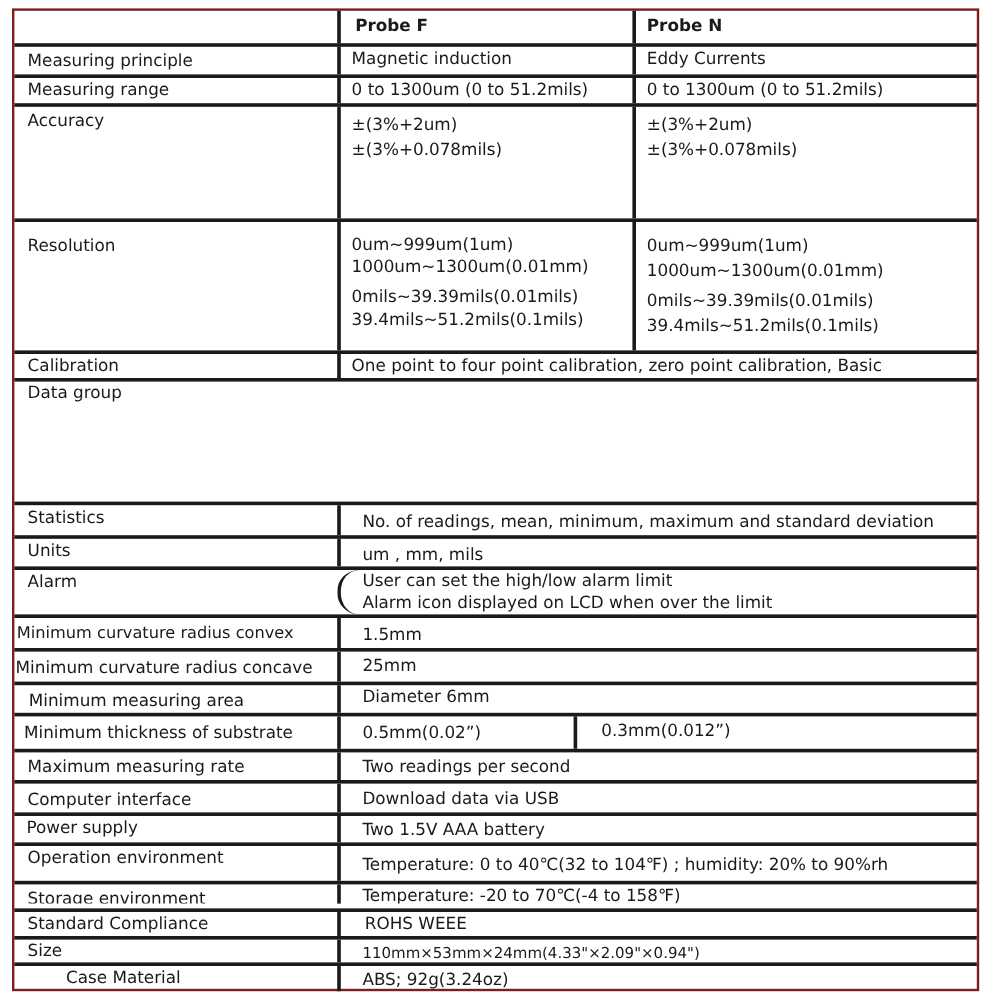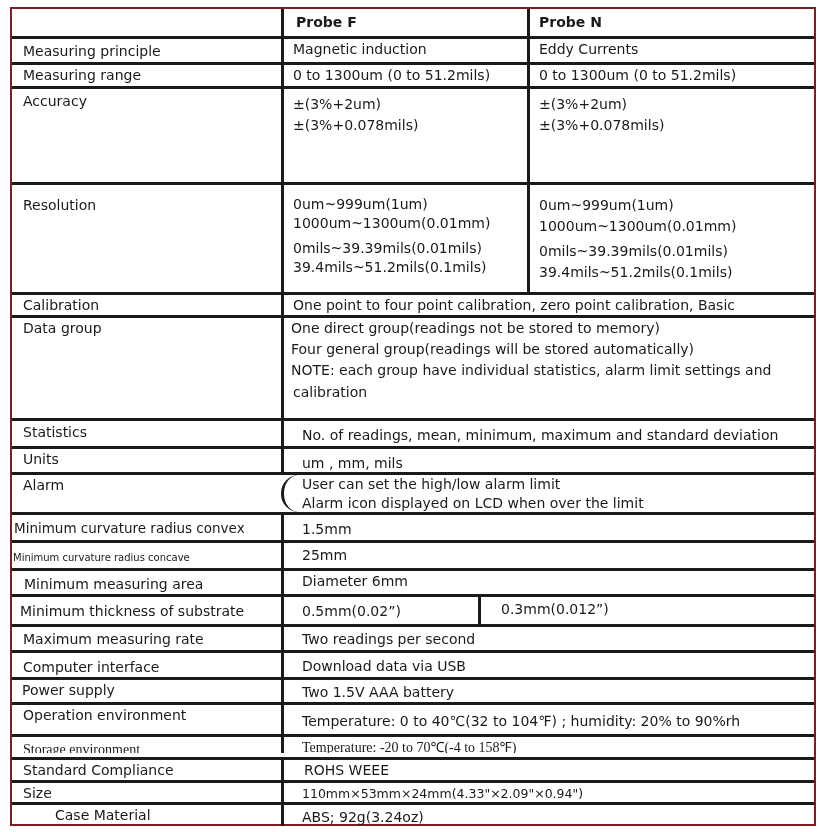--- a/index.html
+++ b/index.html
@@ -77,26 +77,20 @@
     </div>
   </div>
 
   <div class="row" style="top:283px;height:23px;">
     <div class="cell label" style="padding-top:0;">Calibration</div>
     <div class="cell value" style="padding-top:0;">One point to four point calibration, zero point calibration, Basic</div>
   </div>
 
   <div class="row" style="top:306px;height:133px;">
     <div class="cell label" style="padding-top:0;">Data group</div>
-    <div class="cell value" style="padding-top:0;padding-left:7px;">
-      <span class="line">One  direct group(readings not be stored to memory)</span>
-      <span class="line">Four general group(readings will be stored automatically)</span>
-      <span class="line">NOTE: each group have individual statistics, alarm limit settings and</span>
-      <span class="line" style="padding-left:2px;margin-top:1px;">calibration</span>
-    </div>
   </div>
 
   <div class="row" style="top:409px;height:28px;">
     <div class="cell label" style="padding-top:1px;">Statistics</div>
     <div class="cell value indent" style="padding-top:4px;">No. of readings, mean, minimum, maximum and standard deviation</div>
   </div>
 
   <div class="row" style="top:437px;height:26px;">
     <div class="cell label" style="padding-top:0;">Units</div>
     <div class="cell value indent" style="padding-top:4px;">um , mm, mils</div>
@@ -109,21 +103,21 @@
       <span class="line">Alarm icon displayed on LCD when over the limit</span>
     </div>
   </div>
 
   <div class="row" style="top:503px;height:28px;">
     <div class="cell label tight-label" style="padding-top:3px;">Minimum curvature radius  convex</div>
     <div class="cell value indent" style="padding-top:4px;">1.5mm</div>
   </div>
 
   <div class="row" style="top:531px;height:28px;">
-    <div class="cell label tight-label" style="padding-top:4px;padding-left:1px;font-size:10px;">Minimum curvature radius   concave</div>
+    <div class="cell label tight-label" style="padding-top:4px;padding-left:1px;font-size:14px;">Minimum curvature radius   concave</div>
     <div class="cell value indent" style="padding-top:2px;">25mm</div>
   </div>
 
   <div class="row" style="top:559px;height:26px;">
     <div class="cell label" style="padding-left:12px;padding-top:3px;">Minimum measuring area</div>
     <div class="cell value indent" style="padding-top:0;">Diameter 6mm</div>
   </div>
 
   <div class="row" style="top:585px;height:30px;">
     <div class="cell label" style="padding-left:8px;padding-top:4px;">Minimum thickness of  substrate</div>
@@ -144,21 +138,21 @@
   <div class="row" style="top:668px;height:25px;">
     <div class="cell label" style="padding-left:10px;padding-top:0;">Power  supply</div>
     <div class="cell value indent" style="padding-top:2px;">Two 1.5V AAA battery</div>
   </div>
 
   <div class="row" style="top:693px;height:32px;">
     <div class="cell label" style="padding-top:0;">Operation environment</div>
     <div class="cell value indent" style="padding-top:6px;">Temperature: 0 to 40℃(32 to 104℉) ;  humidity: 20% to 90%rh</div>
   </div>
 
-  <div class="row" style="top:725px;height:19px;font-family:Liberation Serif, serif;">
+  <div class="row" style="top:725px;height:19px;">
     <div class="cell label" style="padding-top:2px;">Storage environment</div>
     <div class="cell value indent" style="padding-top:0;">Temperature: -20 to 70℃(-4 to 158℉)</div>
   </div>
 
   <div class="row" style="top:748px;height:23px;">
     <div class="cell label" style="padding-top:0;">Standard Compliance</div>
     <div class="cell value" style="padding-left:20px;padding-top:0;">ROHS  WEEE</div>
   </div>
 
   <div class="row" style="top:771px;height:22px;">

